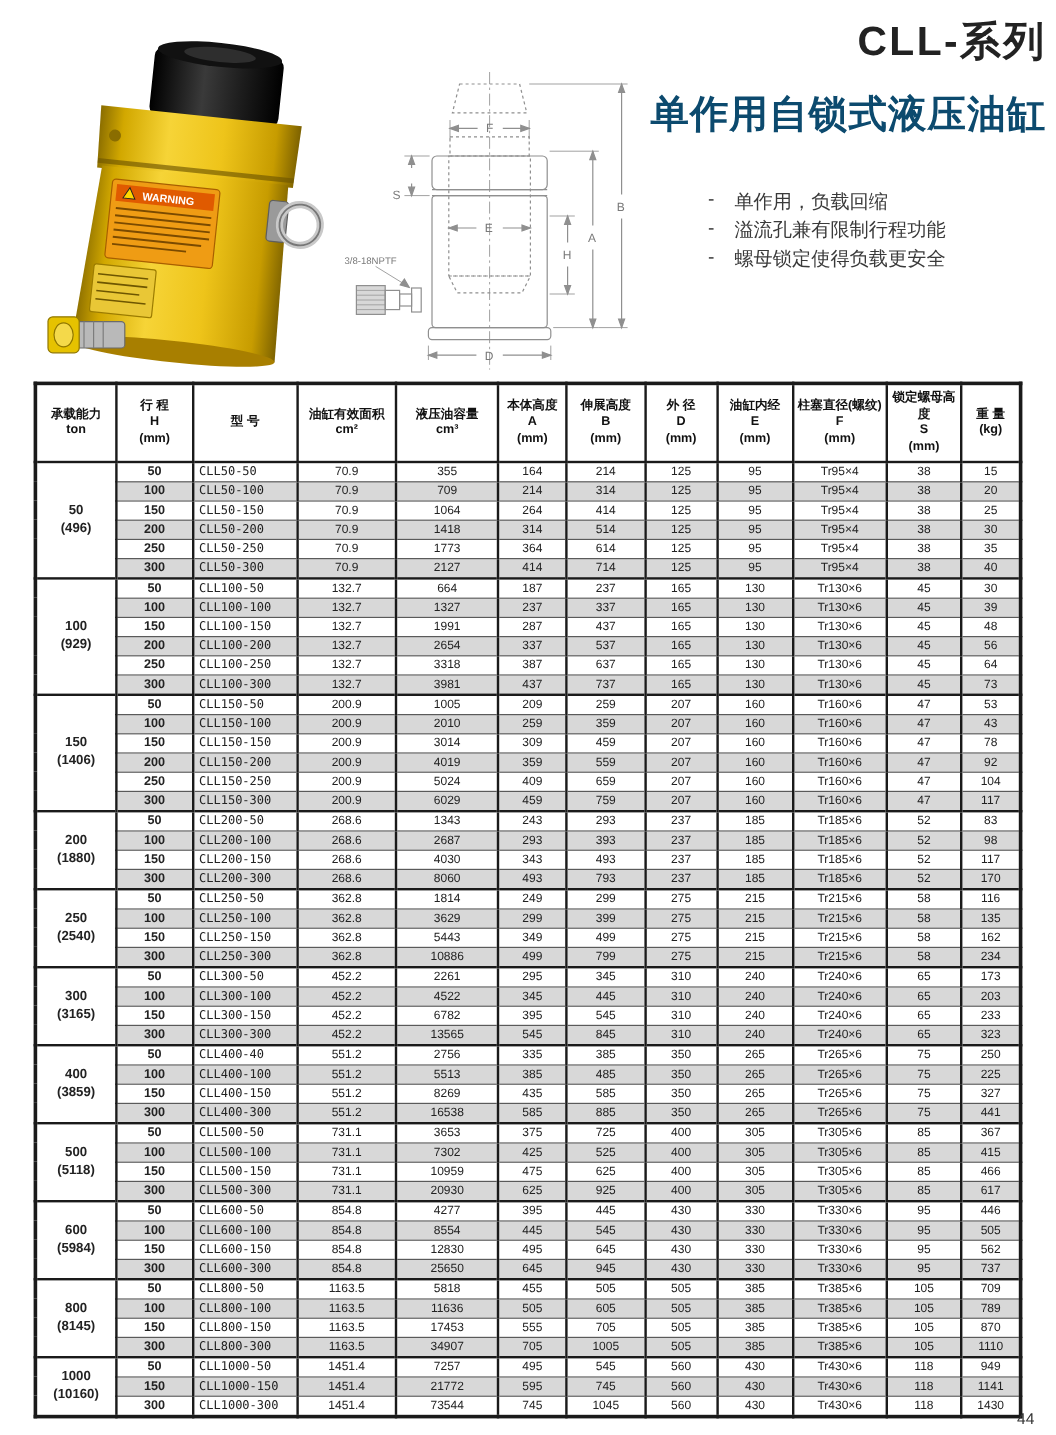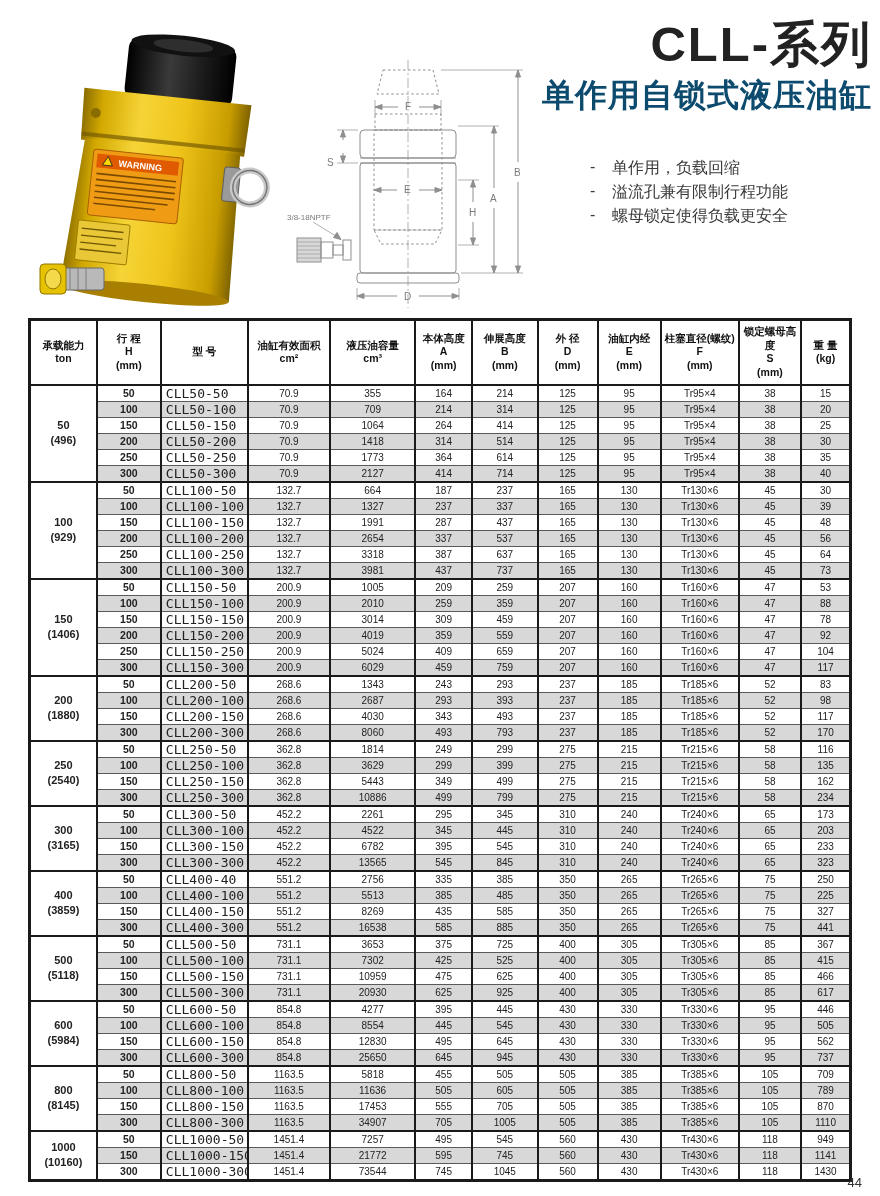--- a/index.html
+++ b/index.html
@@ -1,36 +1,36 @@
 <!DOCTYPE html>
 <html><head>
 <meta charset="utf-8">
 <style>
   html,body{margin:0;padding:0;background:#fff;}
   body{width:880px;height:1196px;position:relative;font-family:"Liberation Sans","DejaVu Sans",sans-serif;color:#2b2b2b;overflow:hidden;}
   .top{position:absolute;left:0;top:0;width:880px;height:318px;}
   .photo{position:absolute;left:28px;top:22px;width:265px;height:292px;}
   .drawing{position:absolute;left:283px;top:50px;width:300px;height:268px;}
-  .title{position:absolute;right:8px;top:12px;width:340px;text-align:right;font-size:49px;font-weight:bold;letter-spacing:2px;color:#222;}
+  .title{position:absolute;right:8px;top:12px;width:340px;text-align:right;font-size:34px;font-weight:bold;letter-spacing:2px;color:#222;}
   .subtitle{position:absolute;right:8px;top:74px;width:340px;text-align:right;font-size:32px;font-weight:bold;letter-spacing:1px;color:#0c4a6e;}
   ul.features{position:absolute;left:588px;top:158px;width:290px;margin:0;padding:0;list-style:none;font-size:16px;font-weight:normal;color:#3a3a3a;}
   ul.features li{margin:0 0 3px 0;}
   ul.features li .first{position:relative;padding-left:24px;}
   ul.features li .first::before{content:"-";position:absolute;left:2px;}
   ul.features li .cont{padding-left:24px;}
   
   .tablewrap{position:absolute;left:28px;top:318px;width:824px;}
   table{border-collapse:collapse;table-layout:fixed;width:824px;border:3px solid #1a1a1a;}
   th{border:2px solid #1a1a1a;background:#fff;font-size:10.5px;font-weight:bold;color:#111;padding:4px 0;line-height:1.3;vertical-align:middle;}
   td{border-left:2px solid #1a1a1a;border-right:2px solid #1a1a1a;border-top:1px solid #5a5a5a;border-bottom:1px solid #5a5a5a;height:15px;font-size:10px;line-height:15px;text-align:center;padding:0 2px;white-space:nowrap;overflow:hidden;color:#222;}
   tr.group-start td{border-top:2px solid #1a1a1a;}
   tr.stripe td{background:#d8d8d8;}
   td.cap{background:#fff;font-weight:bold;font-size:11px;line-height:1.35;vertical-align:middle;}
   td.c0{font-weight:bold;font-size:10.5px;}
-  td.c1{text-align:left;padding-left:4px;font-family:"DejaVu Sans Mono","Liberation Mono",monospace;font-size:13px;}
+  td.c1{text-align:left;padding-left:4px;font-family:"DejaVu Sans Mono","Liberation Mono",monospace;font-size:10px;}
   .pagenum{position:absolute;right:18px;bottom:6px;font-size:13px;color:#333;}
   svg text{font-family:"Liberation Sans","DejaVu Sans",sans-serif;}
 </style>
 </head>
 <body>
 
 <div class="top">
 
   <svg class="photo" viewBox="0 0 265 292">
     <defs>
@@ -420,21 +420,21 @@
           <td class="c0">100</td>
           <td class="c1">CLL150-100</td>
           <td class="c2">200.9</td>
           <td class="c3">2010</td>
           <td class="c4">259</td>
           <td class="c5">359</td>
           <td class="c6">207</td>
           <td class="c7">160</td>
           <td class="c8">Tr160×6</td>
           <td class="c9">47</td>
-          <td class="c10">88</td>
+          <td class="c10">43</td>
         </tr>
         <tr class="">
           <td class="c0">150</td>
           <td class="c1">CLL150-150</td>
           <td class="c2">200.9</td>
           <td class="c3">3014</td>
           <td class="c4">309</td>
           <td class="c5">459</td>
           <td class="c6">207</td>
           <td class="c7">160</td>

